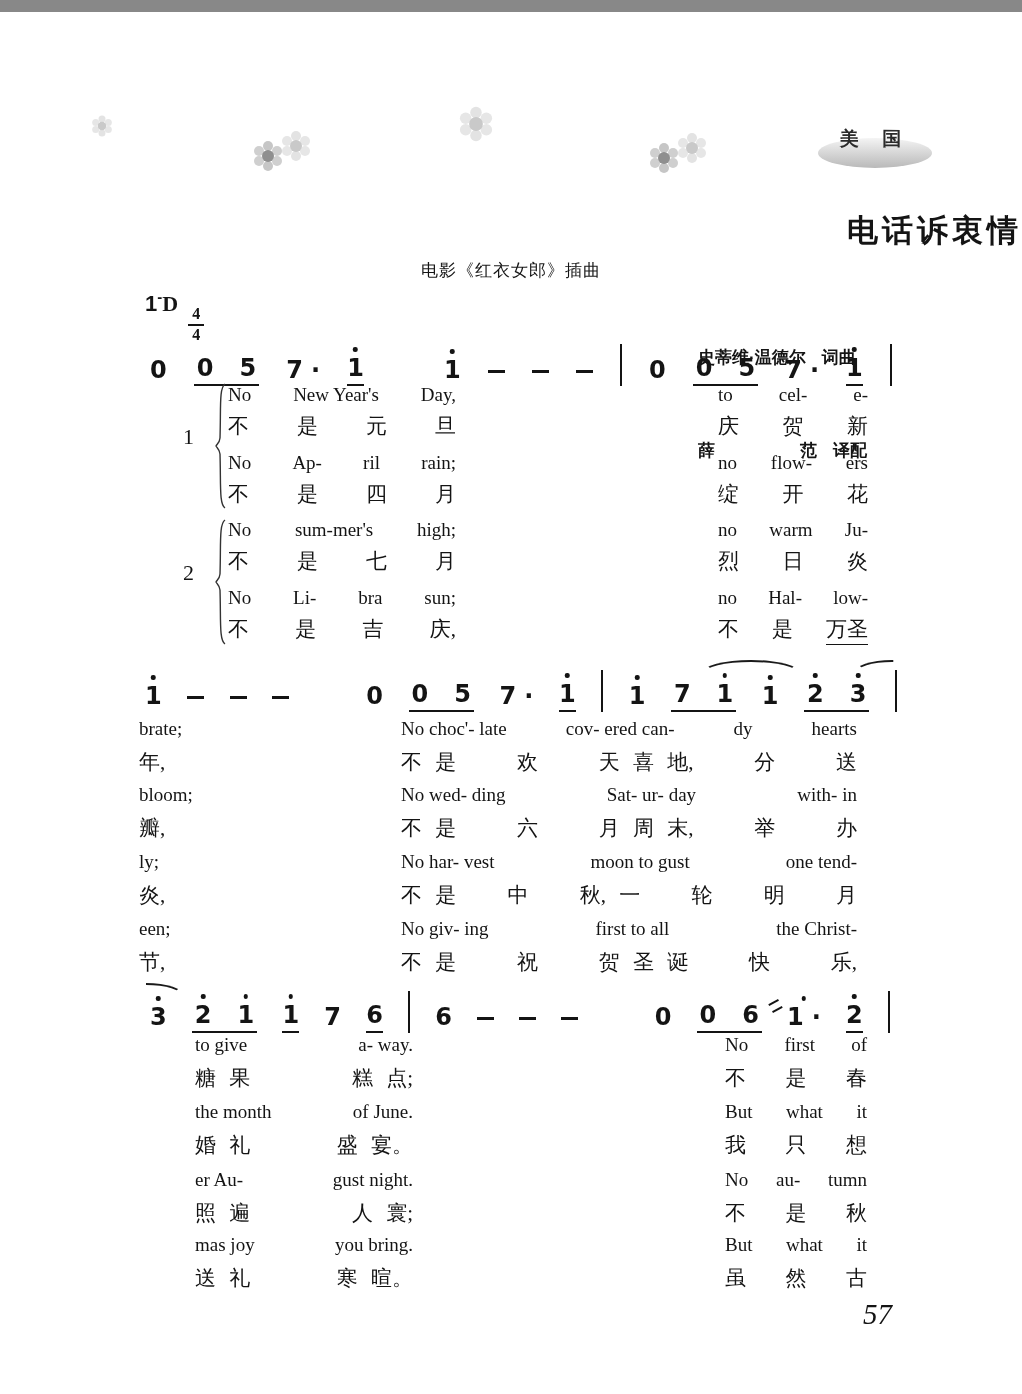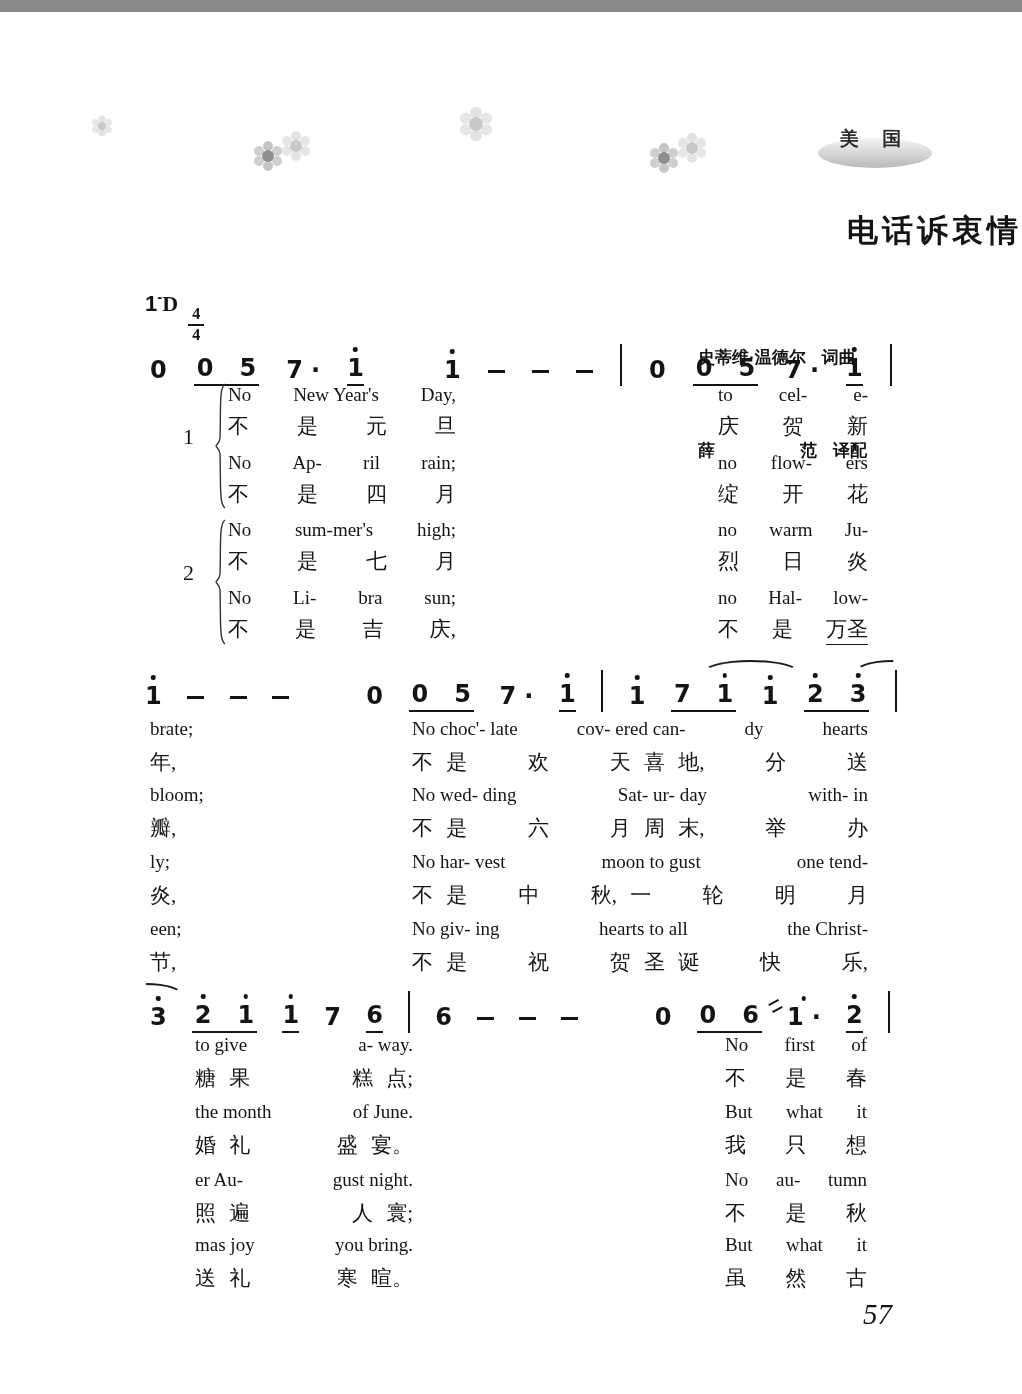--- a/index.html
+++ b/index.html
@@ -64,21 +64,21 @@
   
   .vnum{position:absolute;font-size:22px;}
   .brace{position:absolute;}
 
   
   .lrow{position:absolute;display:flex;justify-content:space-between;}
   .rowA{left:228px;width:640px;}
   .rowA .grpL{width:228px;} .rowA .grpR{width:150px;}
   .rowC{left:195px;width:672px;}
   .rowC .grpL{width:218px;} .rowC .grpR{width:142px;}
-  .rowB{left:150px;width:718px;align-items:flex-end;}
+  .rowB{left:139px;width:718px;align-items:flex-end;}
   .rowB .head{width:262px;flex:none;}
   .rowB .main{flex:1;display:flex;justify-content:space-between;}
   .grpL,.grpR{display:flex;justify-content:space-between;}
   .lrow.en{font-size:19px;}
   .lrow.zh{font-size:21px;word-spacing:8px;}
   .tok.u{border-bottom:1.6px solid #141414;padding-bottom:1px;}
 
   .pgnum{position:absolute;left:863px;top:1286px;font-size:29px;font-style:italic;}
 </style>
 </head>
@@ -92,20 +92,21 @@
   <span class="flower fl-light" style="left:470px;top:106px;transform:scale(1.15)"></span>
   <span class="flower fl-dark" style="left:658px;top:140px"></span>
   <span class="flower fl-light" style="left:686px;top:130px"></span>
 
   <div class="badge">
     <div class="ellipse"></div>
     <div class="label">美 国</div>
   </div>
 
   <div class="title">电话诉衷情</div>
+  <div class="subtitle">电影《红衣女郎》插曲</div>
 
   <div class="credits">
     <div><span>史蒂维·温德尔</span><span class="role">词曲</span></div>
     <div><span>薛　　　　　范</span><span class="role">译配</span></div>
   </div>
 
   <div class="keysig">
     <span>1</span><span class="sup">-</span><span class="mode">D</span><span class="ts">
         <span class="num">4</span>
         <span>4</span>
@@ -351,21 +352,21 @@
         <span class="tok">秋, 一</span>
         <span class="tok">轮</span>
         <span class="tok">明</span>
         <span class="tok">月</span>
       </span>
     </div>
   <div class="lrow rowB en" style="top:906px">
       <span class="head tok">een;</span>
       <span class="main">
         <span class="tok">No giv- ing</span>
-        <span class="tok">hearts to all</span>
+        <span class="tok">first to all</span>
         <span class="tok">the Christ-</span>
       </span>
     </div>
   <div class="lrow rowB zh" style="top:936px">
       <span class="head tok">节,</span>
       <span class="main">
         <span class="tok">不 是</span>
         <span class="tok">祝</span>
         <span class="tok">贺 圣 诞</span>
         <span class="tok">快</span>

